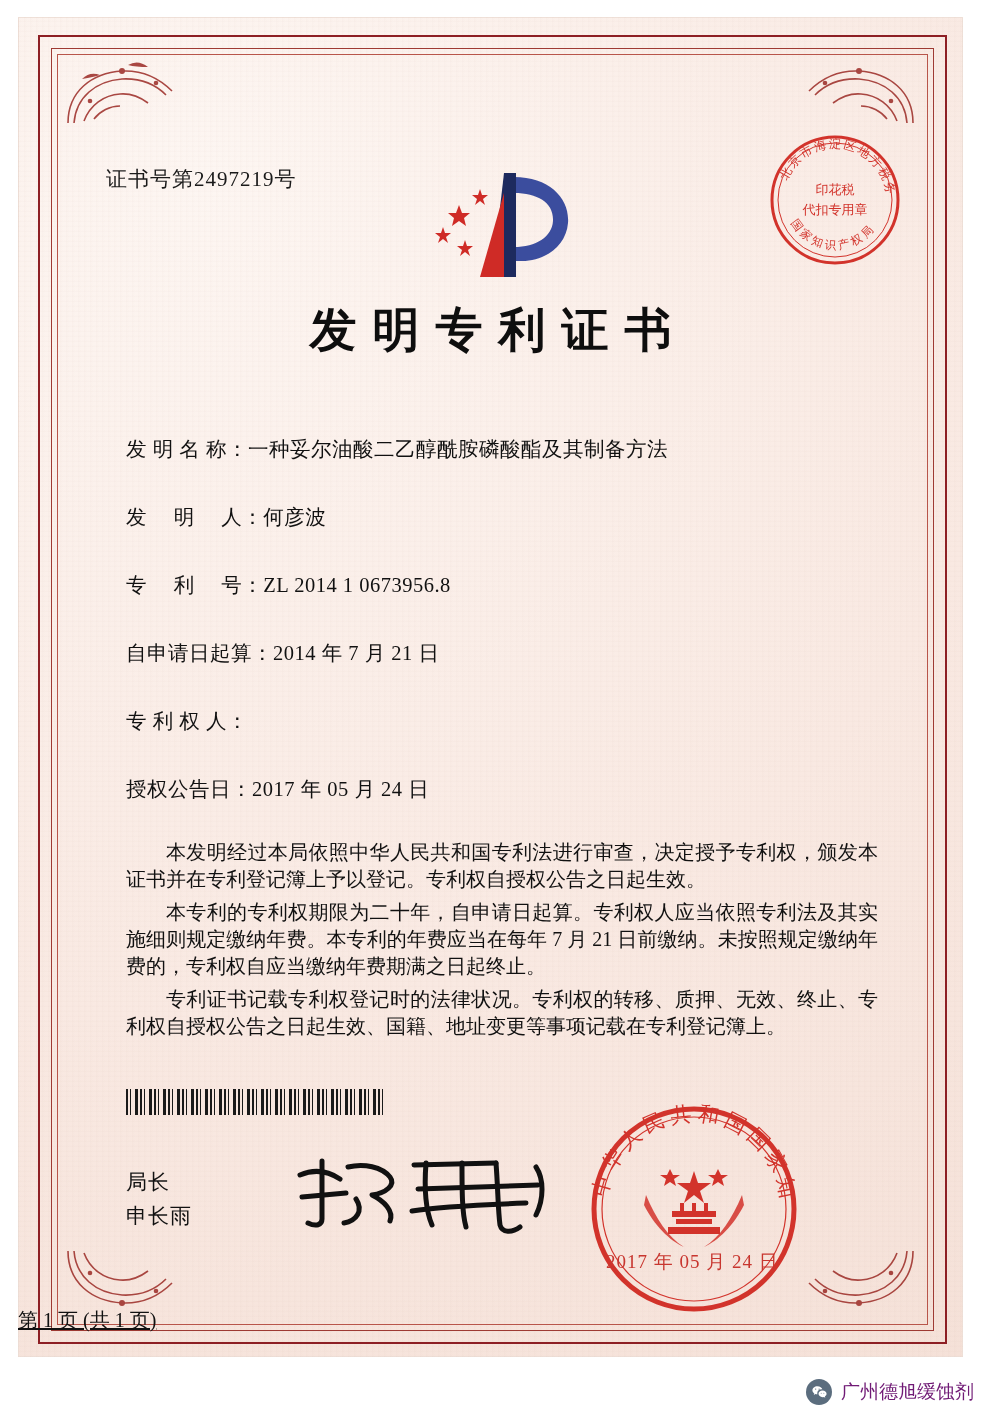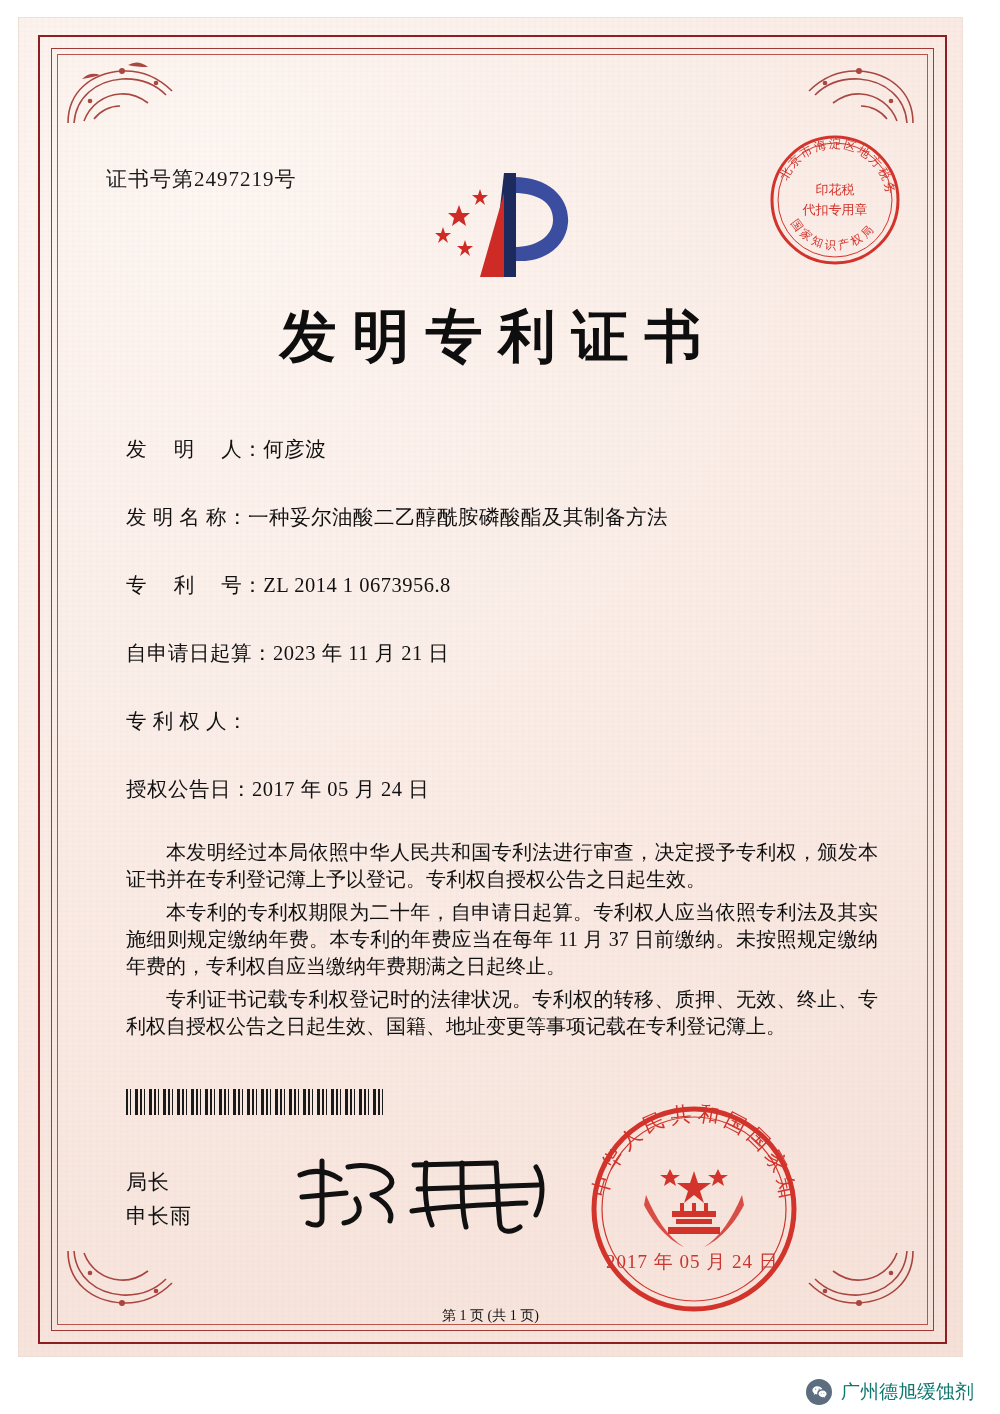--- a/index.html
+++ b/index.html
@@ -93,21 +93,21 @@
     top: 148px;
     width: 180px;
     height: 125px;
   }
 
   .title {
     position: absolute;
     left: 0; right: 0;
     top: 282px;
     text-align: center;
-    font-size: 57px;
+    font-size: 47px;
     font-weight: bold;
     letter-spacing: 16px;
     color: #0e0e0e;
     text-indent: 16px;
     font-family: "Liberation Serif", "DejaVu Serif", serif;
   }
 
   
   .fields {
     position: absolute;
@@ -207,33 +207,33 @@
     color: #c8362f;
     letter-spacing: 1px;
     font-family: "Liberation Serif", "DejaVu Serif", serif;
   }
 
   
   .page-num {
     position: absolute;
     left: 0; right: 0;
     top: 1290px;
-    text-align: center;
-    font-size: 14px;
+    font-size: 20px;
     color: #111;
+    text-decoration: underline;
   }
 
   .watermark {
     position: absolute;
     right: 26px;
     bottom: 18px;
     display: flex;
     align-items: center;
     gap: 9px;
-    color: #0f766e;
+    color: #701a75;
     font-size: 19px;
     font-family: "Liberation Sans", sans-serif;
     text-align: center;
   }
   .wechat-badge {
     width: 26px; height: 26px;
     border-radius: 50%;
     background: #5b6d7e;
     display: inline-flex;
     align-items: center;
@@ -347,47 +347,47 @@
         <text font-size="11.5" fill="#d2332b" font-family="'Liberation Serif',serif" letter-spacing="3">
           <textPath href="#sarc-bot" startOffset="8%">国家知识产权局</textPath>
         </text>
       </svg>
     </div>
 
     <div class="title">发明专利证书</div>
 
     <div class="fields">
       <div class="field-row">
+        <span class="field-label">发 明 名 称：</span>
+        <span class="field-value">一种妥尔油酸二乙醇酰胺磷酸酯及其制备方法</span>
+      </div>
+      <div class="field-row">
         <span class="field-label">发　 明　 人：</span>
         <span class="field-value">何彦波</span>
       </div>
       <div class="field-row">
-        <span class="field-label">发 明 名 称：</span>
-        <span class="field-value">一种妥尔油酸二乙醇酰胺磷酸酯及其制备方法</span>
-      </div>
-      <div class="field-row">
         <span class="field-label">专　 利　 号：</span>
         <span class="field-value">ZL 2014 1 0673956.8</span>
       </div>
       <div class="field-row">
         <span class="field-label">自申请日起算：</span>
-        <span class="field-value">2023 年 11 月 21 日</span>
+        <span class="field-value">2014 年 7 月 21 日</span>
       </div>
       <div class="field-row">
         <span class="field-label">专 利 权 人：</span>
       </div>
       <div class="field-row">
         <span class="field-label">授权公告日：</span>
         <span class="field-value">2017 年 05 月 24 日</span>
       </div>
     </div>
 
     <div class="body-text">
       <p>本发明经过本局依照中华人民共和国专利法进行审查，决定授予专利权，颁发本证书并在专利登记簿上予以登记。专利权自授权公告之日起生效。</p>
-      <p>本专利的专利权期限为二十年，自申请日起算。专利权人应当依照专利法及其实施细则规定缴纳年费。本专利的年费应当在每年 11 月 37 日前缴纳。未按照规定缴纳年费的，专利权自应当缴纳年费期满之日起终止。</p>
+      <p>本专利的专利权期限为二十年，自申请日起算。专利权人应当依照专利法及其实施细则规定缴纳年费。本专利的年费应当在每年 7 月 21 日前缴纳。未按照规定缴纳年费的，专利权自应当缴纳年费期满之日起终止。</p>
       <p>专利证书记载专利权登记时的法律状况。专利权的转移、质押、无效、终止、专利权自授权公告之日起生效、国籍、地址变更等事项记载在专利登记簿上。</p>
     </div>
 
     <div class="barcode"></div>
 
     <div class="sign-block">
       <div>局长</div>
       <div>申长雨</div>
     </div>
 

